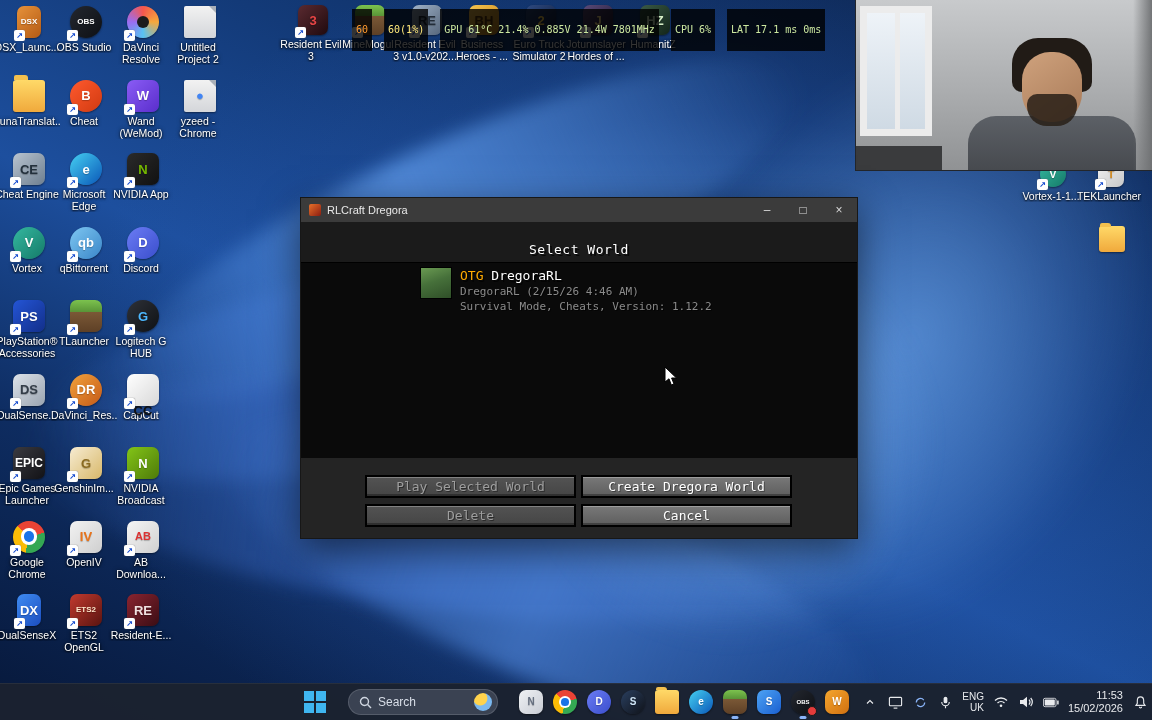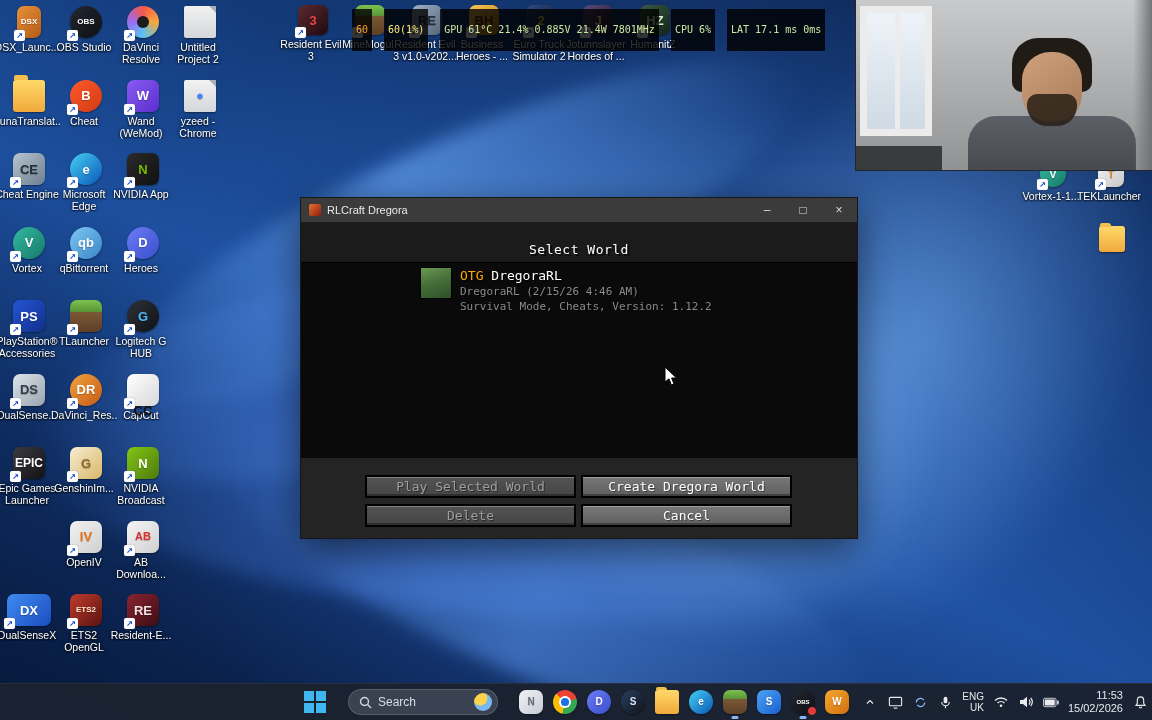--- a/index.html
+++ b/index.html
@@ -152,23 +152,30 @@
     </div>
     <div class="dcell" style="left: 0px; top: 447px;">
       <div class="ic-wrap">
         <div class="ic sq" style="width: 32px; height: 32px; background: linear-gradient(135deg, rgb(58, 58, 64), rgb(18, 18, 22));">
           <span class="ic-glyph" style="color: rgb(255, 255, 255); font-size: 12px;">EPIC</span>
         </div>
         <span class="sc-badge"></span>
       </div>
       <div class="dlabel">Epic Games Launcher</div>
     </div>
+    <div class="dcell" style="left: 0px; top: 520.5px;">
+      <div class="ic-wrap">
+        <div class="ic chrome" style="width: 32px; height: 32px;"></div>
+        <span class="sc-badge"></span>
+      </div>
+      <div class="dlabel">Google Chrome</div>
+    </div>
     <div class="dcell" style="left: 0px; top: 594px;">
       <div class="ic-wrap">
-        <div class="ic sq" style="width: 44px; height: 32px; background: linear-gradient(135deg, rgb(63, 140, 242), rgb(27, 77, 191));">
+        <div class="ic sq" style="width: 24px; height: 32px; background: linear-gradient(135deg, rgb(63, 140, 242), rgb(27, 77, 191));">
           <span class="ic-glyph" style="color: rgb(255, 255, 255); font-size: 13px;">DX</span>
         </div>
         <span class="sc-badge"></span>
       </div>
       <div class="dlabel">DualSenseX</div>
     </div>
     <div class="dcell" style="left: 57px; top: 6px;">
       <div class="ic-wrap">
         <div class="ic ci" style="width: 32px; height: 32px; background: linear-gradient(135deg, rgb(35, 39, 47), rgb(14, 16, 20));">
           <span class="ic-glyph" style="color: rgb(255, 255, 255); font-size: 8px;">OBS</span>
@@ -272,21 +279,21 @@
       </div>
       <div class="dlabel">NVIDIA App</div>
     </div>
     <div class="dcell" style="left: 114px; top: 226.5px;">
       <div class="ic-wrap">
         <div class="ic ci" style="width: 32px; height: 32px; background: linear-gradient(135deg, rgb(107, 124, 245), rgb(58, 78, 204));">
           <span class="ic-glyph" style="color: rgb(255, 255, 255); font-size: 13px;">D</span>
         </div>
         <span class="sc-badge"></span>
       </div>
-      <div class="dlabel">Heroes</div>
+      <div class="dlabel">Discord</div>
     </div>
     <div class="dcell" style="left: 114px; top: 300px;">
       <div class="ic-wrap">
         <div class="ic ci" style="width: 32px; height: 32px; background: linear-gradient(135deg, rgb(46, 49, 56), rgb(15, 17, 21));">
           <span class="ic-glyph" style="color: rgb(77, 184, 255); font-size: 13px;">G</span>
         </div>
         <span class="sc-badge"></span>
       </div>
       <div class="dlabel">Logitech G HUB</div>
     </div>

